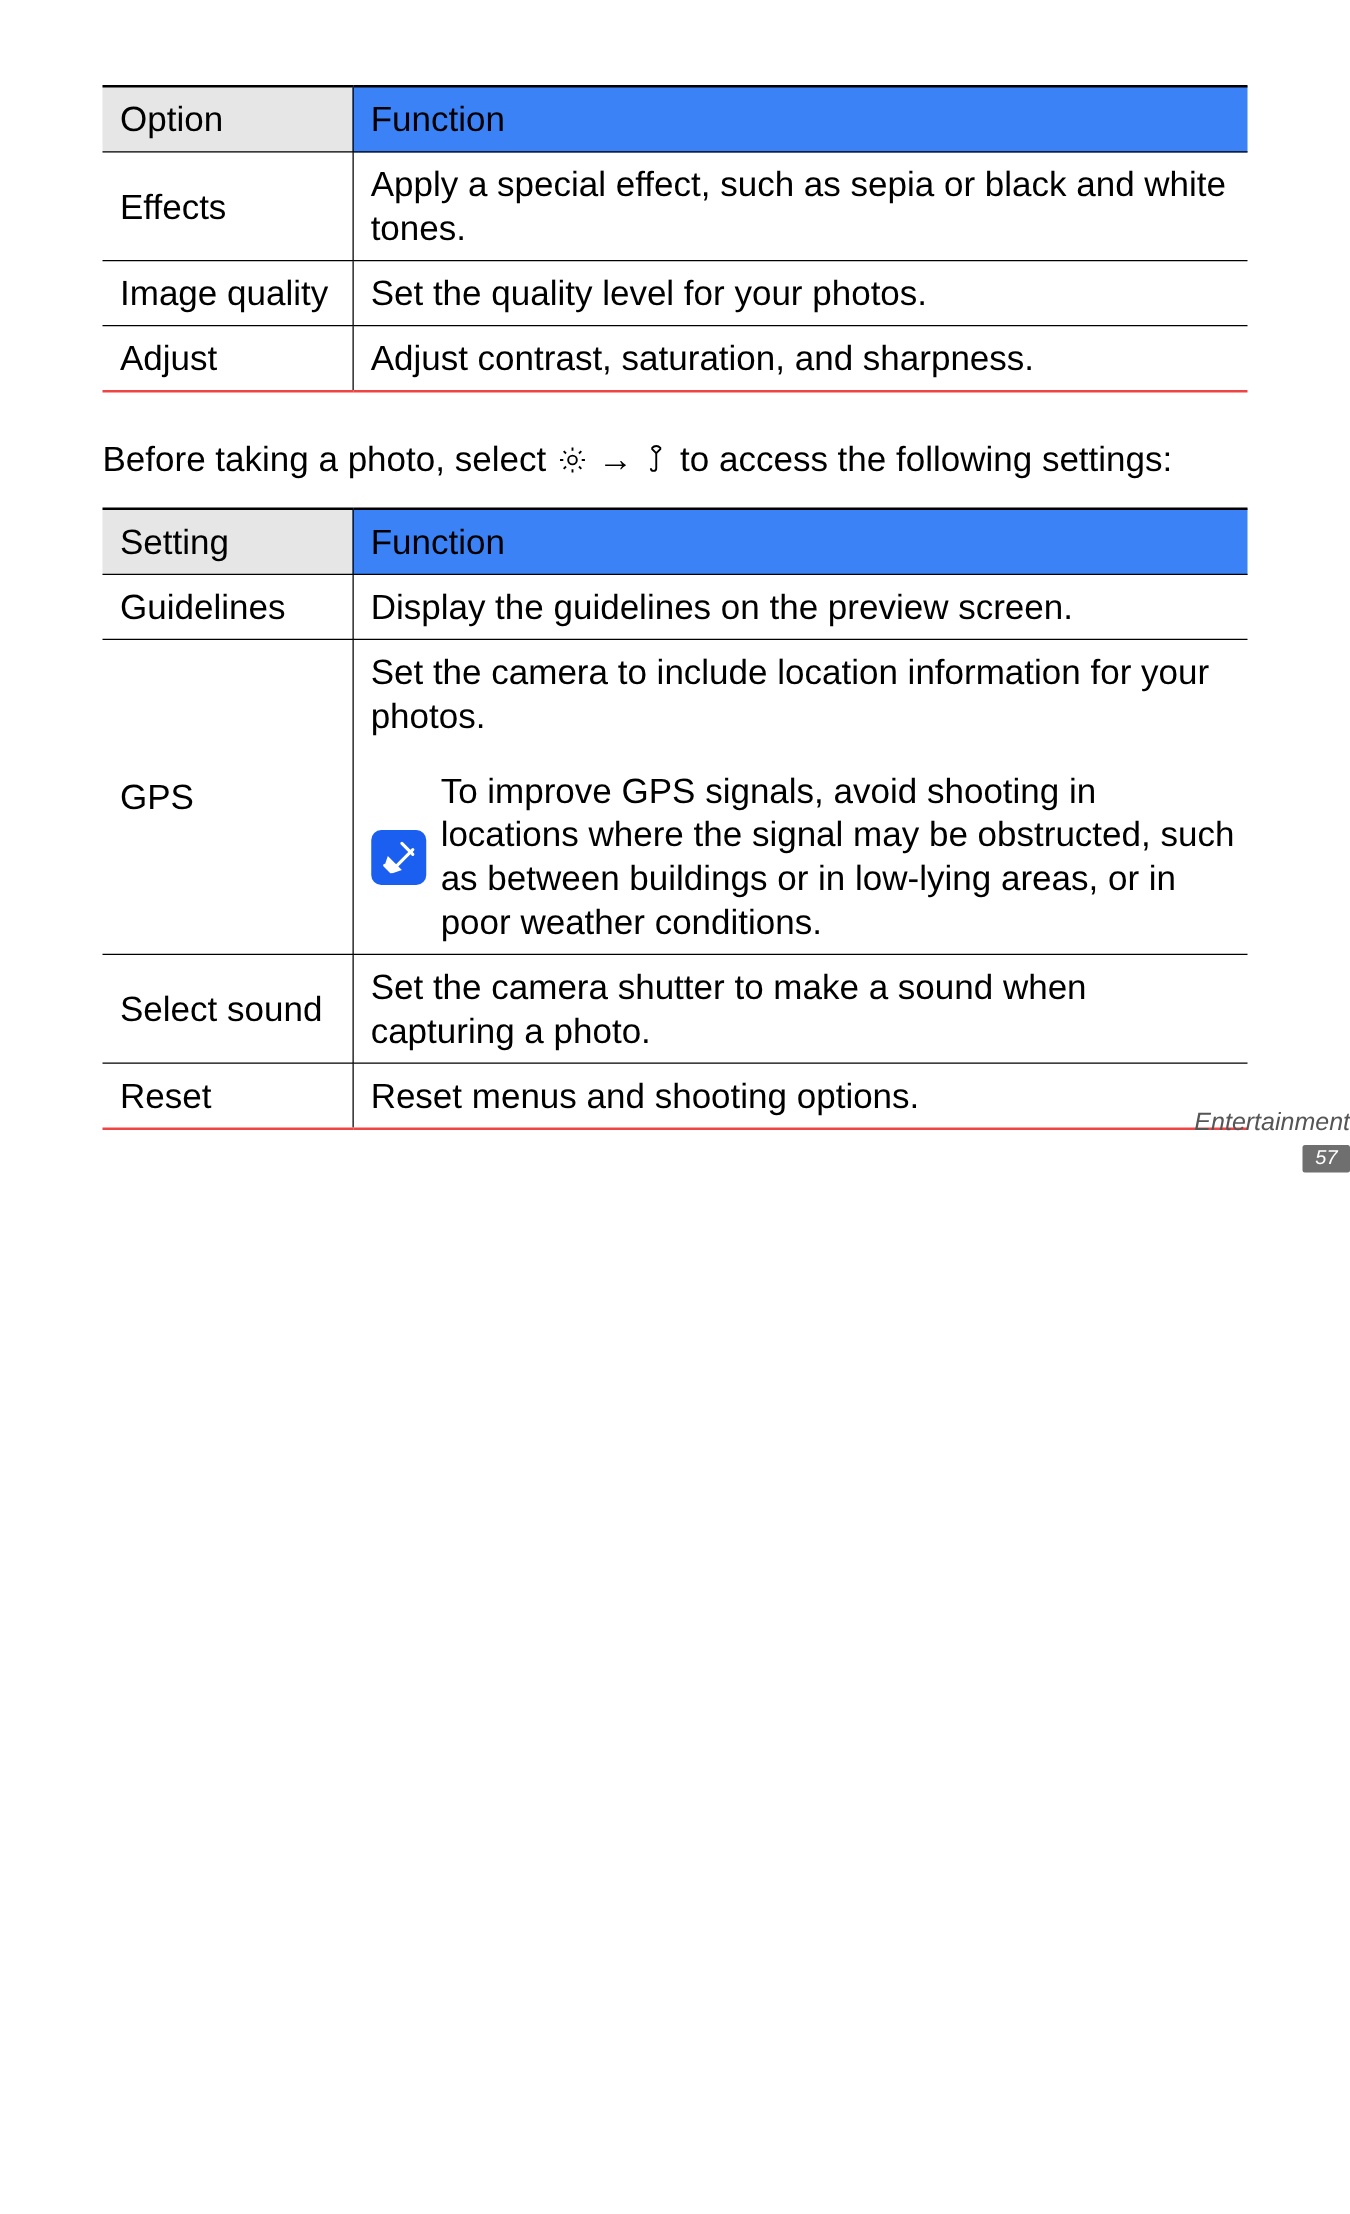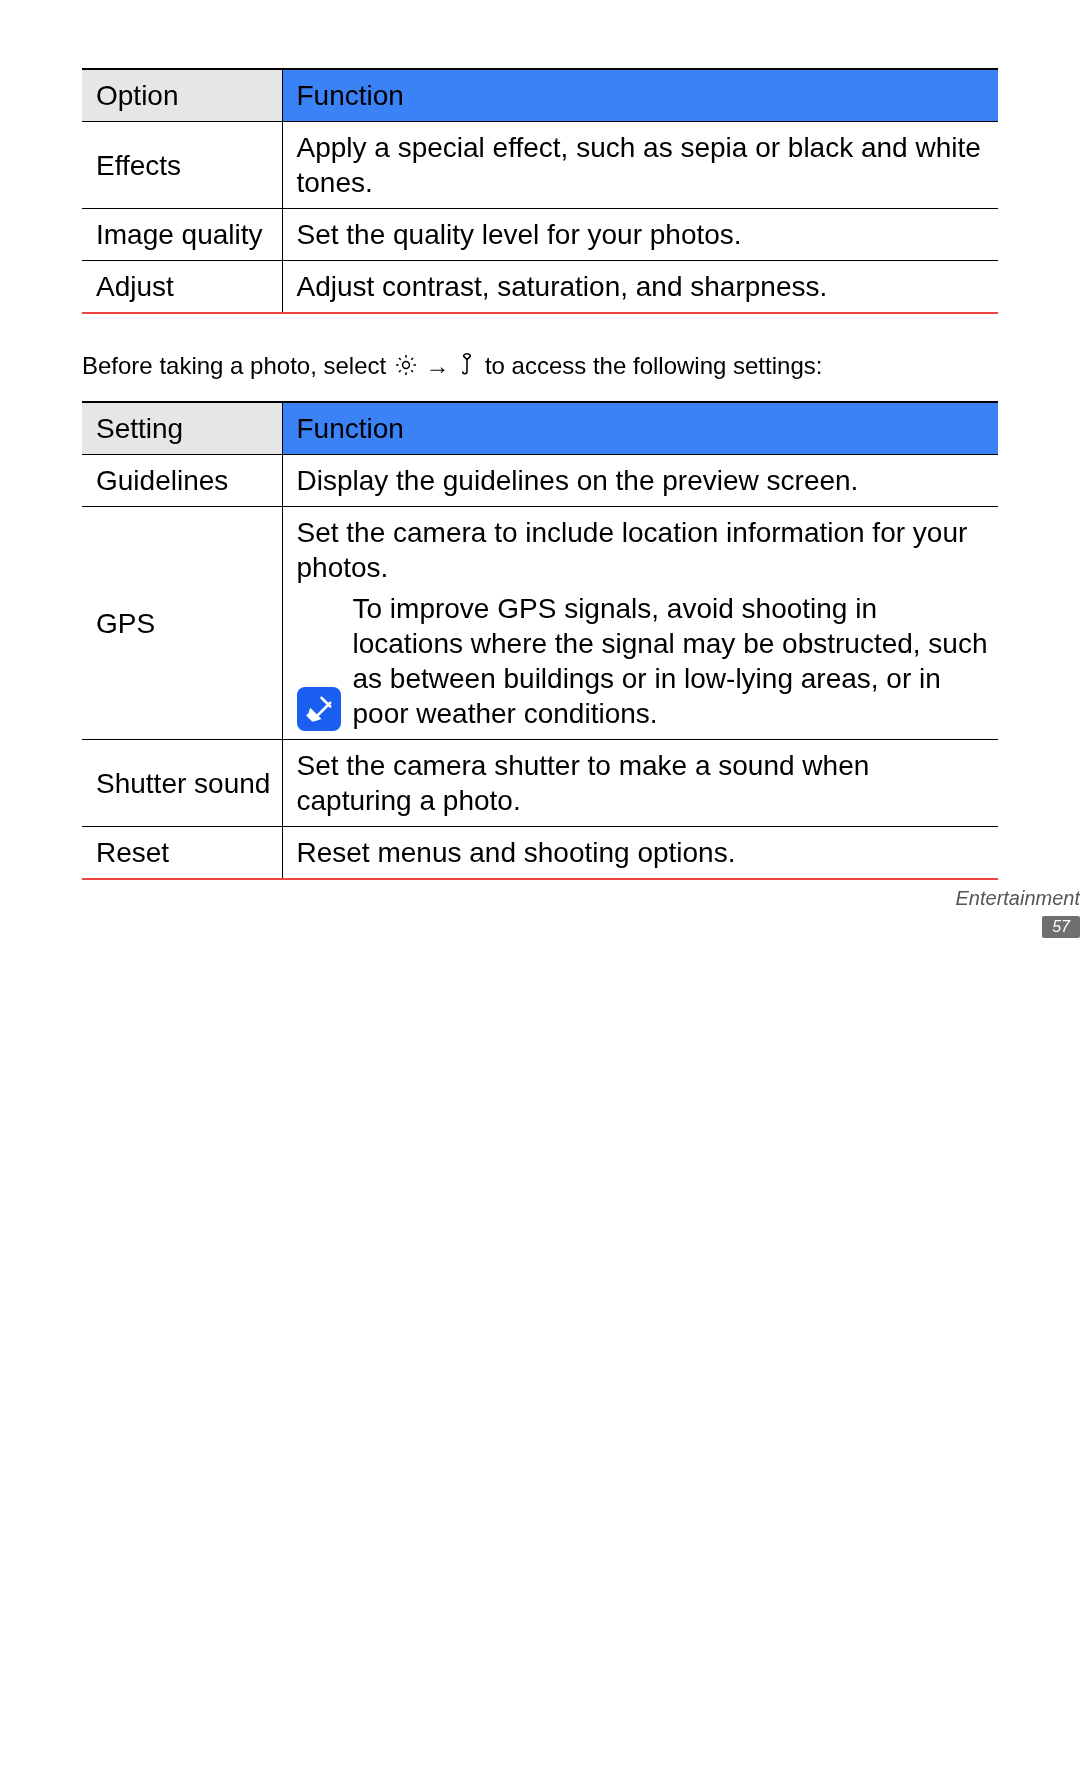--- a/index.html
+++ b/index.html
@@ -6,24 +6,24 @@
   html, body { width: 1080px; height: 1771px; background: #fff; font-family: "Myriad Pro", "Segoe UI", Arial, sans-serif; color: #000; }
   .page { width: 1080px; height: 1343px; padding: 68px 82px 0 82px; position: relative; }
   table { width: 100%; border-collapse: collapse; table-layout: fixed; }
   table col.col-opt { width: 200px; }
   th, td { text-align: left; vertical-align: top; font-weight: 400; font-size: 28px; line-height: 1.25; padding: 8px 10px 8px 14px; }
   thead th { background: #3b82f6; border-top: 2px solid #000; border-bottom: 1px solid #000; }
   thead th:first-child { background: #e6e6e6; border-right: 1px solid #000; }
   tbody td { border-bottom: 1px solid #000; }
   tbody td:first-child { border-right: 1px solid #000; vertical-align: middle; }
   tbody tr:last-child td { border-bottom: 2px solid #ef4444; }
-  .para { font-size: 24px; line-height: 1.3; margin: 36px 0 20px 0; }
+  .para { font-size: 28px; line-height: 1.3; margin: 36px 0 20px 0; }
   .inline-icon { display: inline-block; vertical-align: -4px; }
   .gps-desc { }
-  .gps-note { display: flex; align-items: flex-end; gap: 12px; margin-top: 6px; }
+  .gps-note { display: flex; align-items: center; gap: 12px; margin-top: 25px; }
   .note-icon-box { width: 44px; height: 44px; border-radius: 8px; background: #1a5ff0; display: flex; align-items: center; justify-content: center; flex: 0 0 44px; margin-top: 2px; }
   .note-text { flex: 1; font-size: 28px; line-height: 1.25; }
   .footer { position: absolute; bottom: 405px; left: 0; right: 0; text-align: right; }
   .footer-section { font-style: italic; font-size: 20px; color: #555; margin-bottom: 6px; }
   .footer-page { display: inline-block; background: #6f6f6f; color: #fff; font-size: 16px; font-style: italic; padding: 2px 10px; border-radius: 2px; }
   .gear-icon svg, .wrench-icon svg { display: block; }
 </style>
 </head>
 <body>
 
@@ -92,21 +92,21 @@
                 <path d="M3 17l4 4 14-14"></path>
                 <path d="M14 3l7 7"></path>
                 <path d="M3 17l2-6 9 9-6 2z" fill="#fff" stroke="none"></path>
               </svg>
             </div>
             <div class="note-text">To improve GPS signals, avoid shooting in locations where the signal may be obstructed, such as between buildings or in low-lying areas, or in poor weather conditions.</div>
           </div>
         </td>
       </tr>
       <tr>
-        <td>Shutter sound</td>
+        <td>Select sound</td>
         <td>Set the camera shutter to make a sound when capturing a photo.</td>
       </tr>
       <tr>
         <td>Reset</td>
         <td>Reset menus and shooting options.</td>
       </tr>
     </tbody>
   </table>
 
   <div class="footer">

